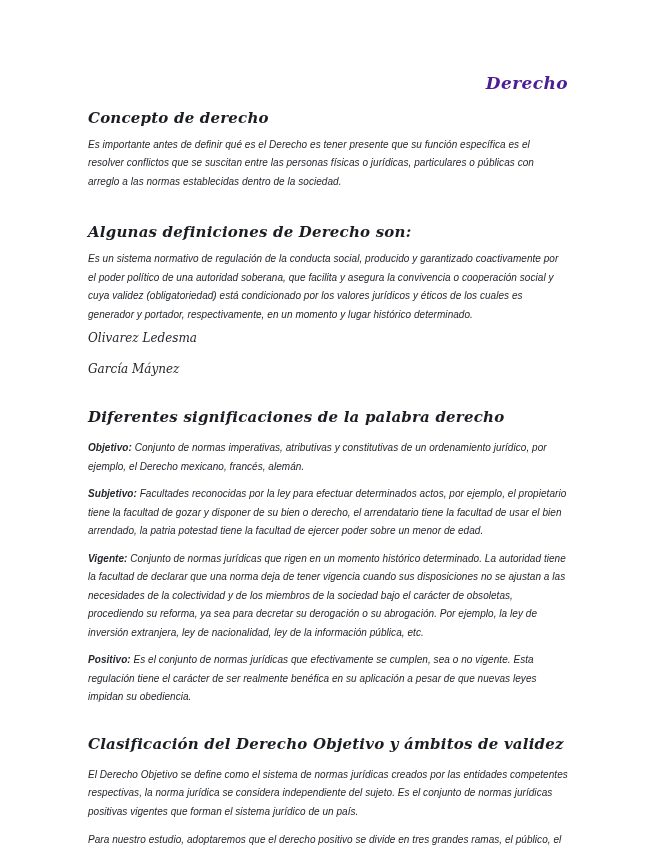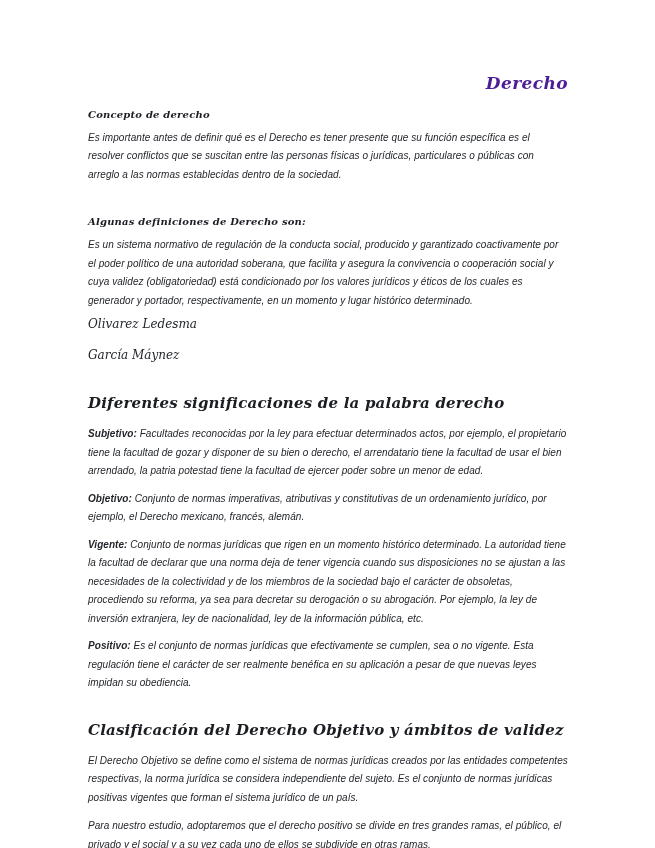--- a/index.html
+++ b/index.html
@@ -31,21 +31,21 @@
     font-weight: bold;
     font-style: italic;
     color: #4c1d95;
     letter-spacing: 0.4px;
     margin: 0 0 16px 0;
     line-height: 1.1;
     text-align: right;
   }
   .heading {
     font-family: "DejaVu Serif", serif;
-    font-size: 10px;
+    font-size: 15px;
     font-style: italic;
     color: #1b1d22;
     margin: 0 0 9px 0;
     letter-spacing: 0.2px;
   }
   .heading.big {
     font-size: 15px;
     margin-top: 28px;
     margin-bottom: 13px;
   }
@@ -93,24 +93,24 @@
     <p class="para">Es importante antes de definir qué es el Derecho es tener presente que su función específica es el resolver conflictos que se suscitan entre las personas físicas o jurídicas, particulares o públicas con arreglo a las normas establecidas dentro de la sociedad.</p>
 
     <h2 class="heading sub">Algunas definiciones de Derecho son:</h2>
     <p class="para tight">Es un sistema normativo de regulación de la conducta social, producido y garantizado coactivamente por el poder político de una autoridad soberana, que facilita y asegura la convivencia o cooperación social y cuya validez (obligatoriedad) está condicionado por los valores jurídicos y éticos de los cuales es generador y portador, respectivamente, en un momento y lugar histórico determinado.</p>
     <div class="attrib">Olivarez Ledesma</div>
     <div class="attrib">García Máynez</div>
 
     <h2 class="heading big">Diferentes significaciones de la palabra derecho</h2>
     <div class="def-list">
       <p class="para">
-        <span class="term">Subjetivo:</span><span> Facultades reconocidas por la ley para efectuar determinados actos, por ejemplo, el propietario tiene la facultad de gozar y disponer de su bien o derecho, el arrendatario tiene la facultad de usar el bien arrendado, la patria potestad tiene la facultad de ejercer poder sobre un menor de edad.</span>
+        <span class="term">Objetivo:</span><span> Conjunto de normas imperativas, atributivas y constitutivas de un ordenamiento jurídico, por ejemplo, el Derecho mexicano, francés, alemán.</span>
       </p>
       <p class="para">
-        <span class="term">Objetivo:</span><span> Conjunto de normas imperativas, atributivas y constitutivas de un ordenamiento jurídico, por ejemplo, el Derecho mexicano, francés, alemán.</span>
+        <span class="term">Subjetivo:</span><span> Facultades reconocidas por la ley para efectuar determinados actos, por ejemplo, el propietario tiene la facultad de gozar y disponer de su bien o derecho, el arrendatario tiene la facultad de usar el bien arrendado, la patria potestad tiene la facultad de ejercer poder sobre un menor de edad.</span>
       </p>
       <p class="para">
         <span class="term">Vigente:</span><span> Conjunto de normas jurídicas que rigen en un momento histórico determinado. La autoridad tiene la facultad de declarar que una norma deja de tener vigencia cuando sus disposiciones no se ajustan a las necesidades de la colectividad y de los miembros de la sociedad bajo el carácter de obsoletas, procediendo su reforma, ya sea para decretar su derogación o su abrogación. Por ejemplo, la ley de inversión extranjera, ley de nacionalidad, ley de la información pública, etc.</span>
       </p>
       <p class="para">
         <span class="term">Positivo:</span><span> Es el conjunto de normas jurídicas que efectivamente se cumplen, sea o no vigente. Esta regulación tiene el carácter de ser realmente benéfica en su aplicación a pesar de que nuevas leyes impidan su obediencia.</span>
       </p>
     </div>
 
     <h2 class="heading big">Clasificación del Derecho Objetivo y ámbitos de validez</h2>

